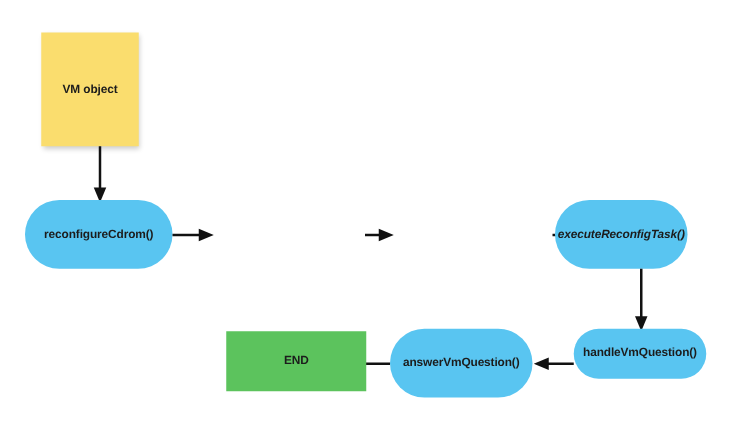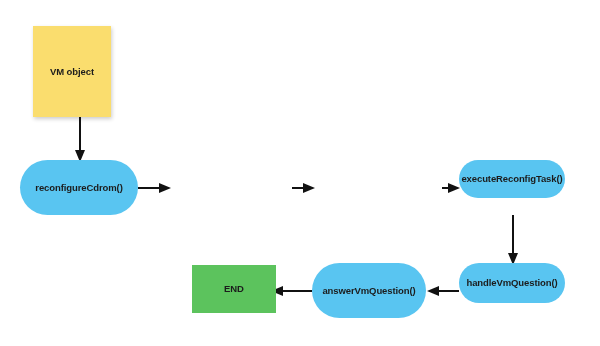--- a/index.html
+++ b/index.html
@@ -98,21 +98,21 @@
   </div>
 
 
   <div class="edge" style="left:442px; top:187px;">
     <svg width="19" height="12" viewBox="0 0 19 12">
       <line x1="0" y1="1" x2="9" y2="1"></line>
       <polygon points="18,1 6,-4 6,6"></polygon>
     </svg>
   </div>
 
-  <div class="node pill" style="left:459px; top:160px; width:106px; height:38px;">
+  <div class="node pill" style="left:444px; top:160px; width:106px; height:55px;font-style:italic;">
     <span>executeReconfigTask()</span>
   </div>
 
   <div class="edge" style="left:512px; top:215px;">
     <svg width="12" height="51" viewBox="0 0 12 51">
       <line x1="1" y1="0" x2="1" y2="41"></line>
       <polygon points="1,50 -4,38 6,38"></polygon>
     </svg>
   </div>
 
@@ -131,17 +131,17 @@
     <span>answerVmQuestion()</span>
   </div>
 
   <div class="edge" style="left:270px; top:290px;">
     <svg width="43" height="12" viewBox="0 0 43 12">
       <line x1="10" y1="1" x2="42" y2="1"></line>
       <polygon points="1,1 13,-4 13,6"></polygon>
     </svg>
   </div>
 
-  <div class="node endbox" style="left:192px; top:265px; width:84px; height:48px;">
+  <div class="node endbox" style="left:181px; top:265px; width:112px; height:48px;">
     <span>END</span>
   </div>
 
 </div>
 
 </body></html>

